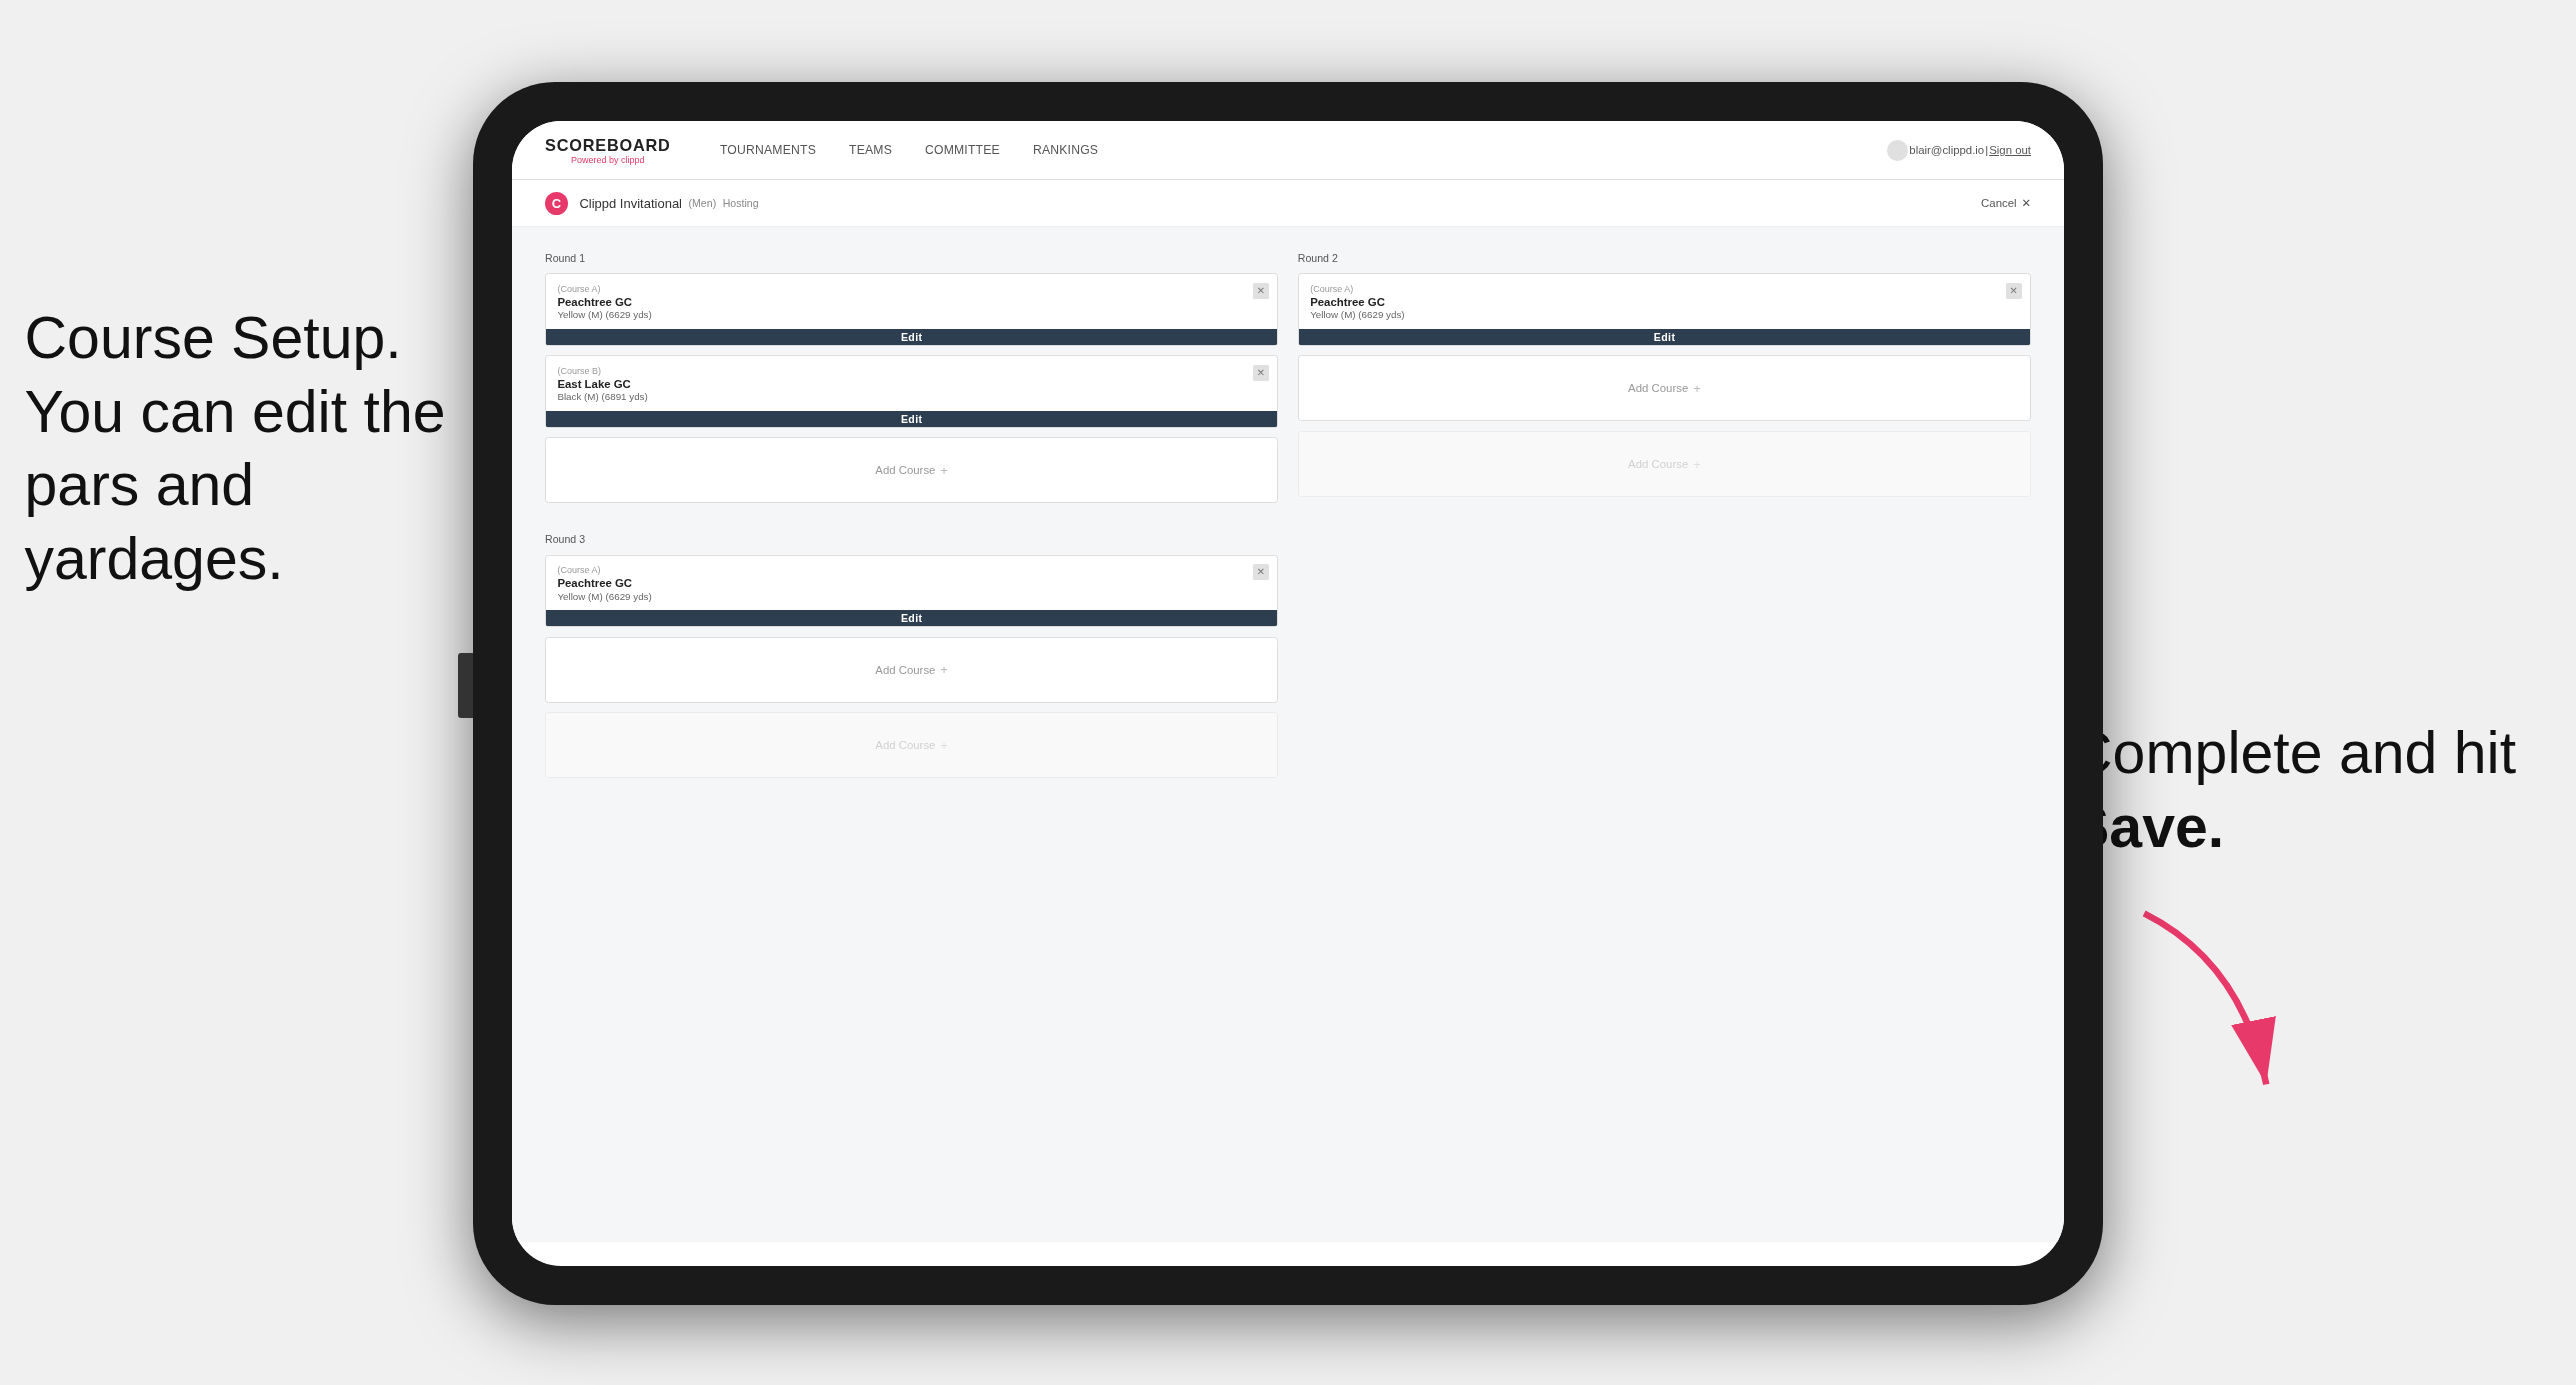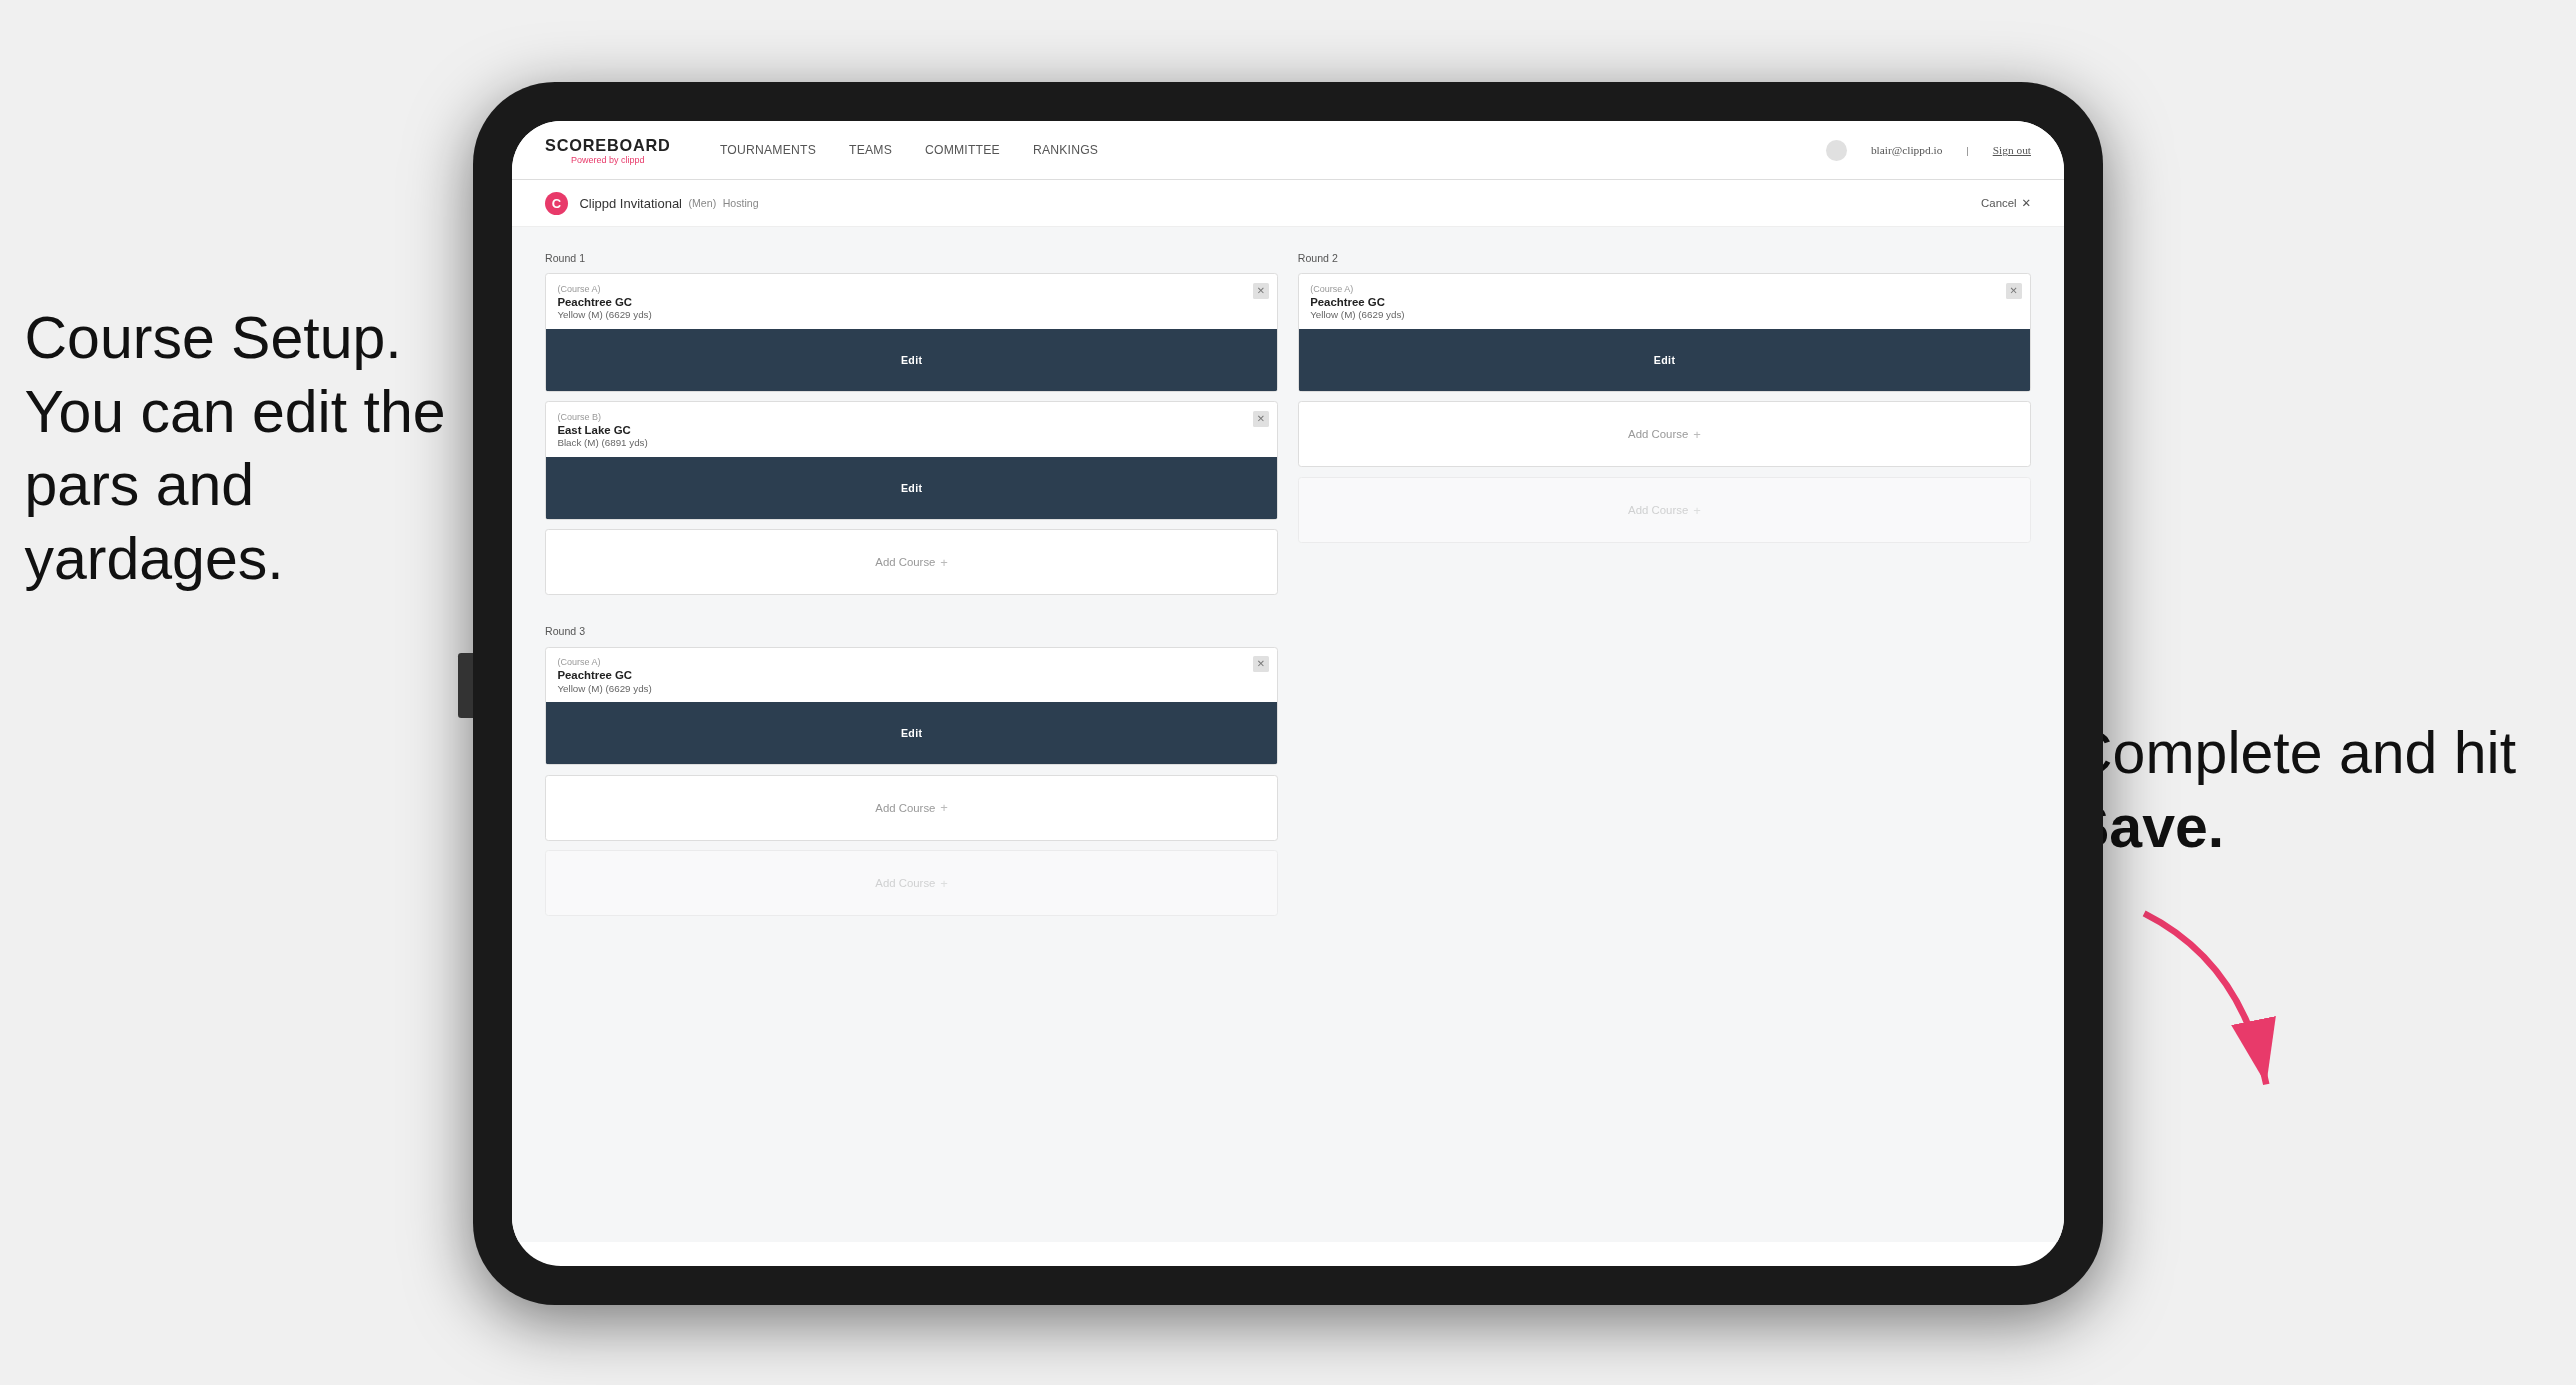--- a/index.html
+++ b/index.html
@@ -120,24 +120,23 @@
       font-size: 12.2px;
       color: #555;
       cursor: pointer;
       padding: 3.3px 0;
       letter-spacing: 0.2px;
     }
     .nav-spacer { flex: 1; }
     .nav-user {
       display: flex;
       align-items: center;
-      gap: 24px;
+      gap: 1px;
       font-size: 11.4px;
       color: #555;
-      font-family: Liberation Serif, serif;
     }
     .user-avatar {
       width: 21px;
       height: 21px;
       background: #e0e0e0;
       border-radius: 50%;
     }
     .sign-out {
       color: #555;
       text-decoration: underline;
@@ -258,21 +257,21 @@
     .course-tee {
       font-size: 9.8px;
       color: #666;
       margin-bottom: 8.2px;
     }
     .edit-btn {
       width: 100%;
       background: #2c3e50;
       color: #fff;
       border: none;
-      padding: 25px 0;
+      padding: 2px 0;
       font-size: 10.6px;
       font-weight: 600;
       cursor: pointer;
       border-radius: 0 0 1.6px 1.6px;
       letter-spacing: 0.4px;
       margin-left: -11.4px;
       width: calc(100% + 23px);
       margin-bottom: 0;
     }
     .card-delete {

